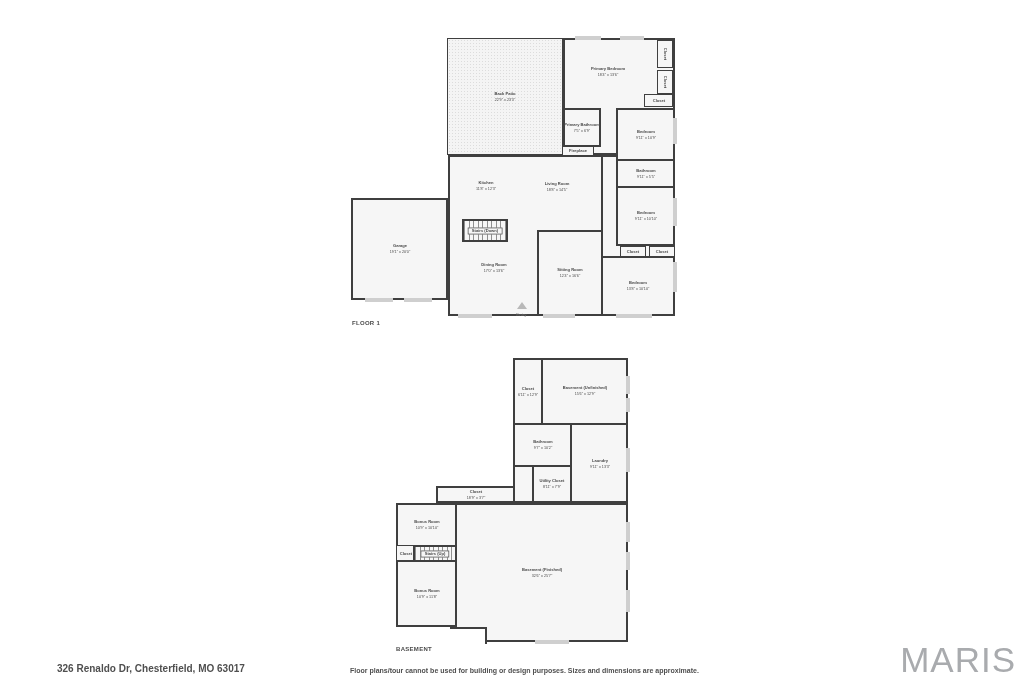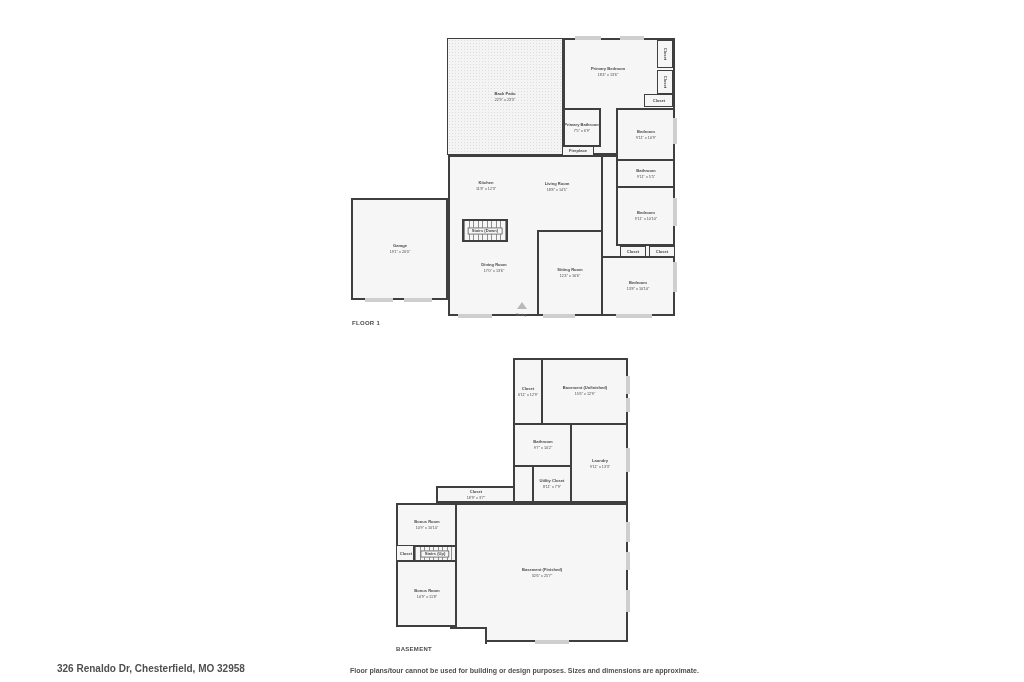--- a/index.html
+++ b/index.html
@@ -240,16 +240,17 @@
     <div class="window" style="left:626px;top:398px;width:4px;height:14px;"></div>
     <div class="window" style="left:626px;top:448px;width:4px;height:24px;"></div>
     <div class="window" style="left:626px;top:522px;width:4px;height:20px;"></div>
     <div class="window" style="left:626px;top:552px;width:4px;height:18px;"></div>
     <div class="window" style="left:626px;top:590px;width:4px;height:22px;"></div>
     <div class="window" style="left:535px;top:640px;width:34px;height:4px;"></div>
 
     <div class="floorlbl" style="left:396px;top:646px;">BASEMENT</div>
   </div>
 
-  <div class="addr">326 Renaldo Dr, Chesterfield, MO 32958</div>
+  <div class="addr">326 Renaldo Dr, Chesterfield, MO 63017</div>
   <div class="disc">Floor plans/tour cannot be used for building or design purposes. Sizes and dimensions are approximate.</div>
+  <div class="logo">MARIS</div>
 
 </div>
 
 </body></html>

